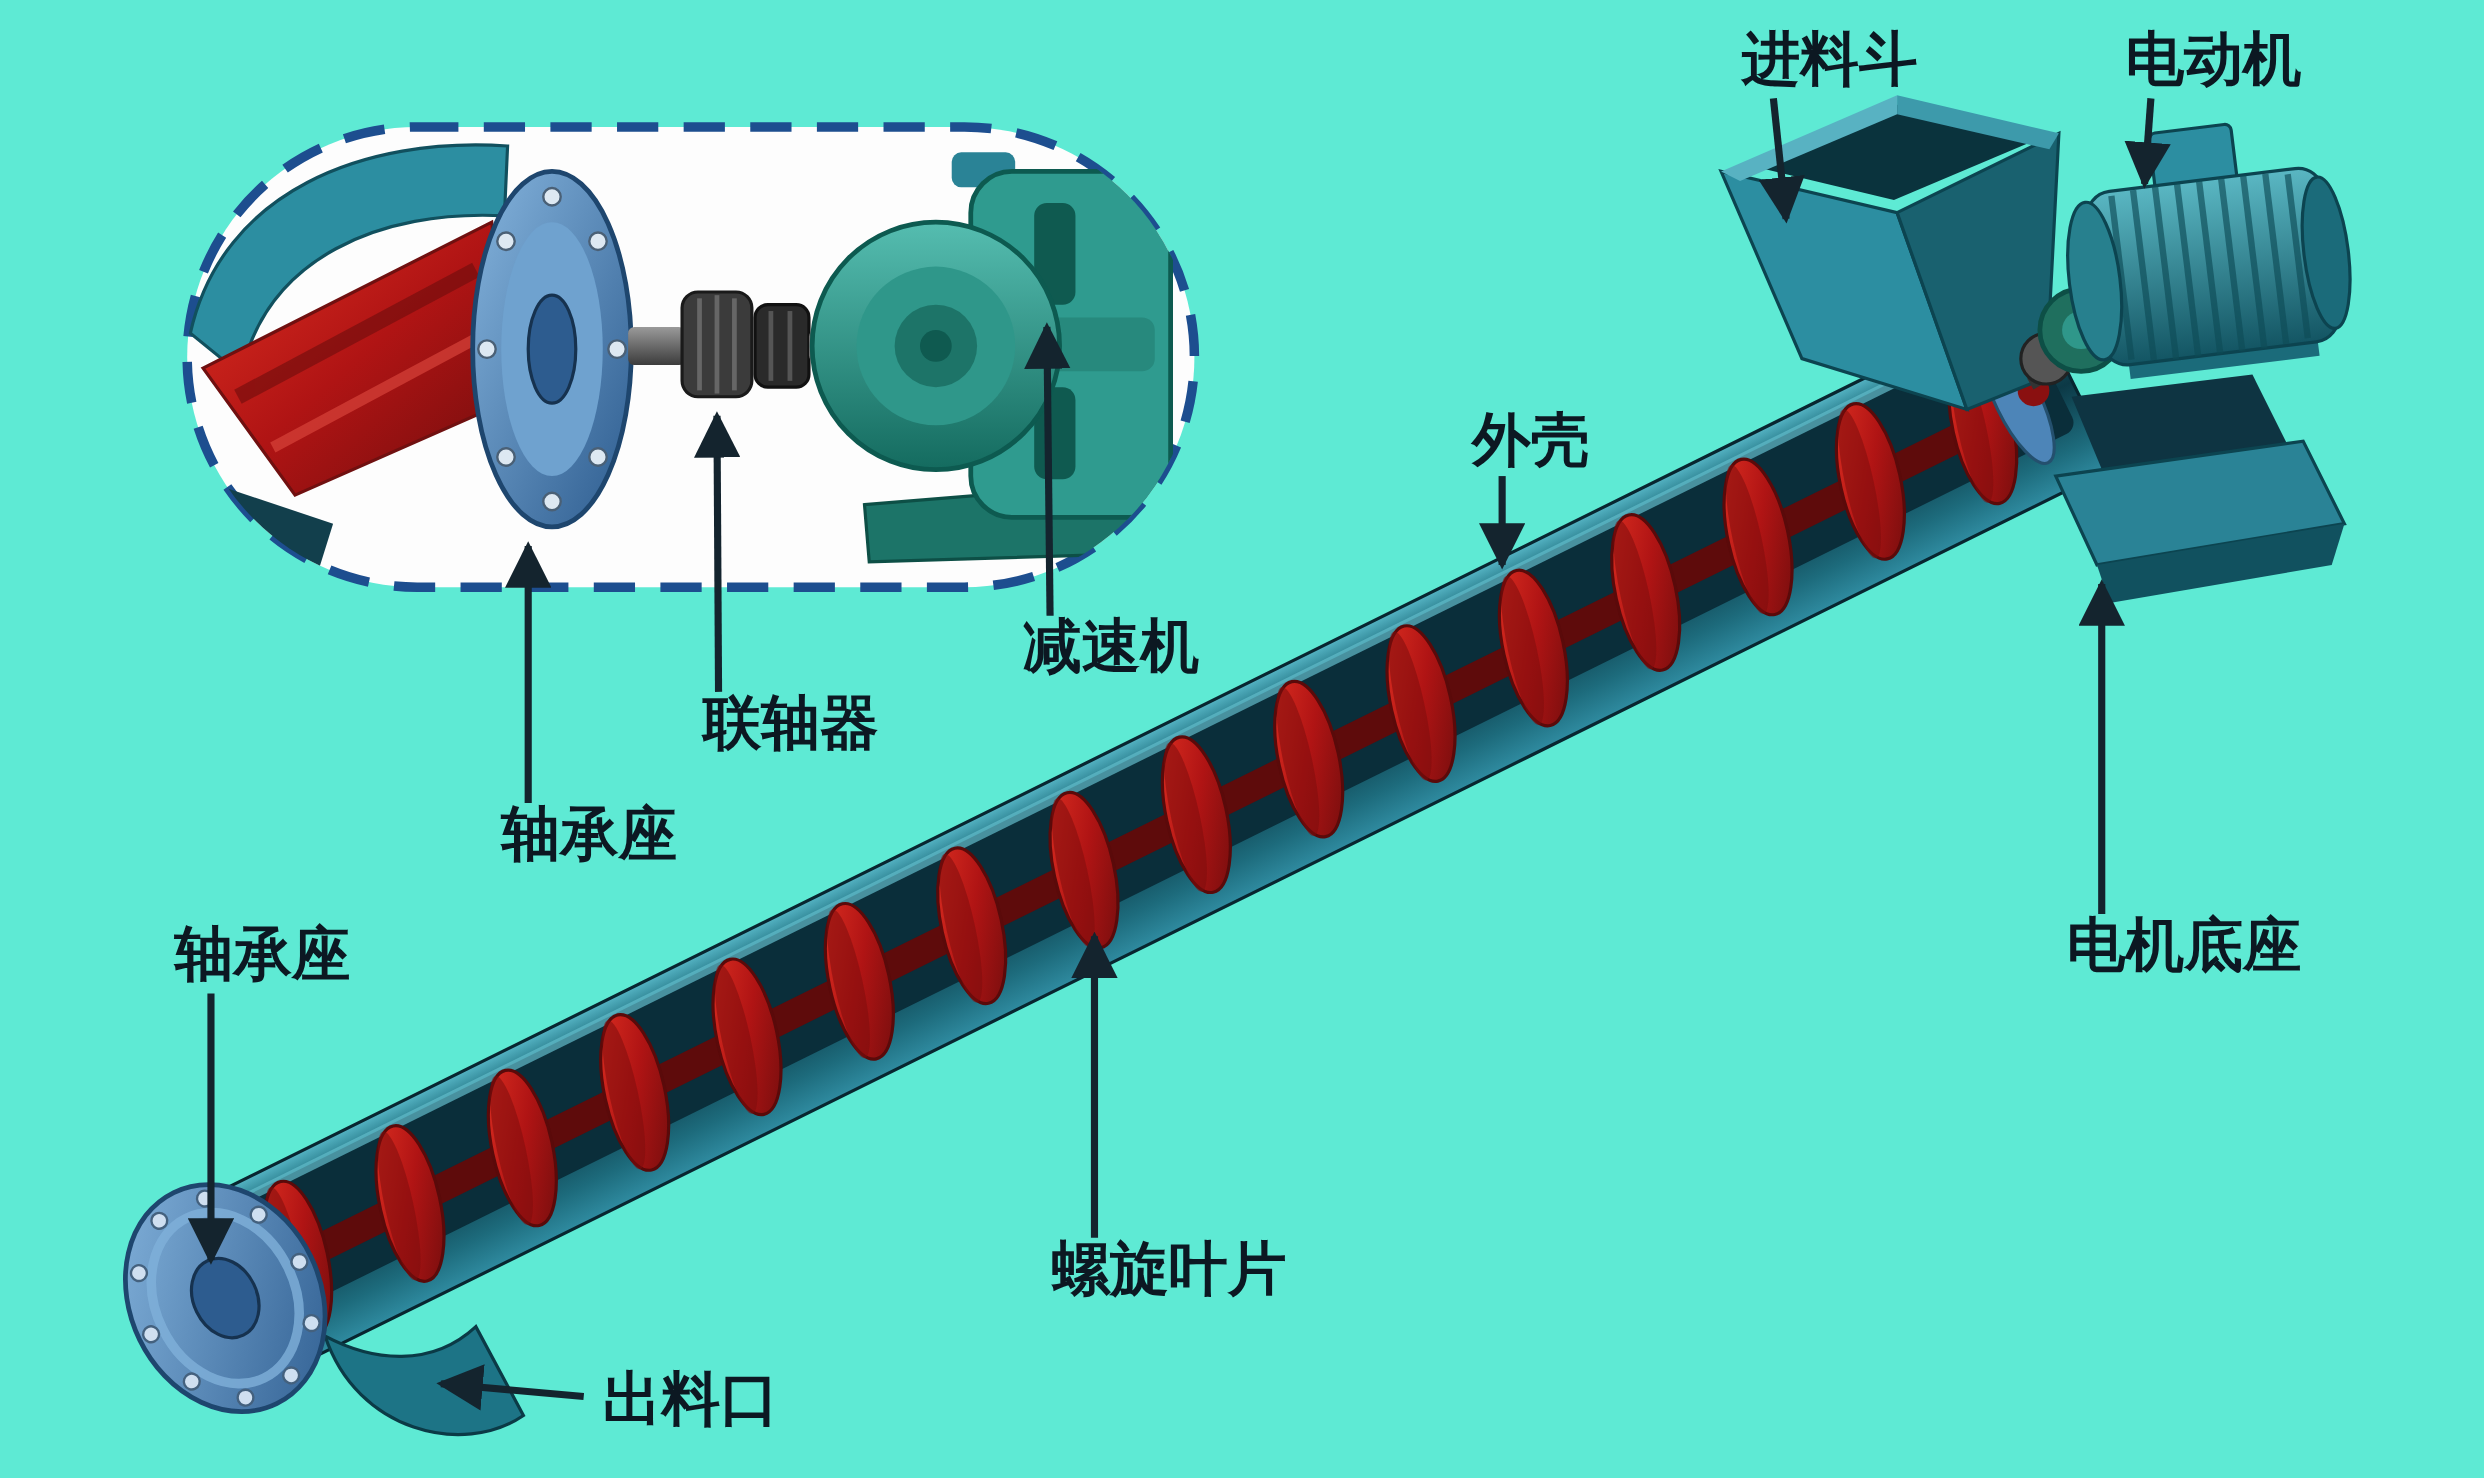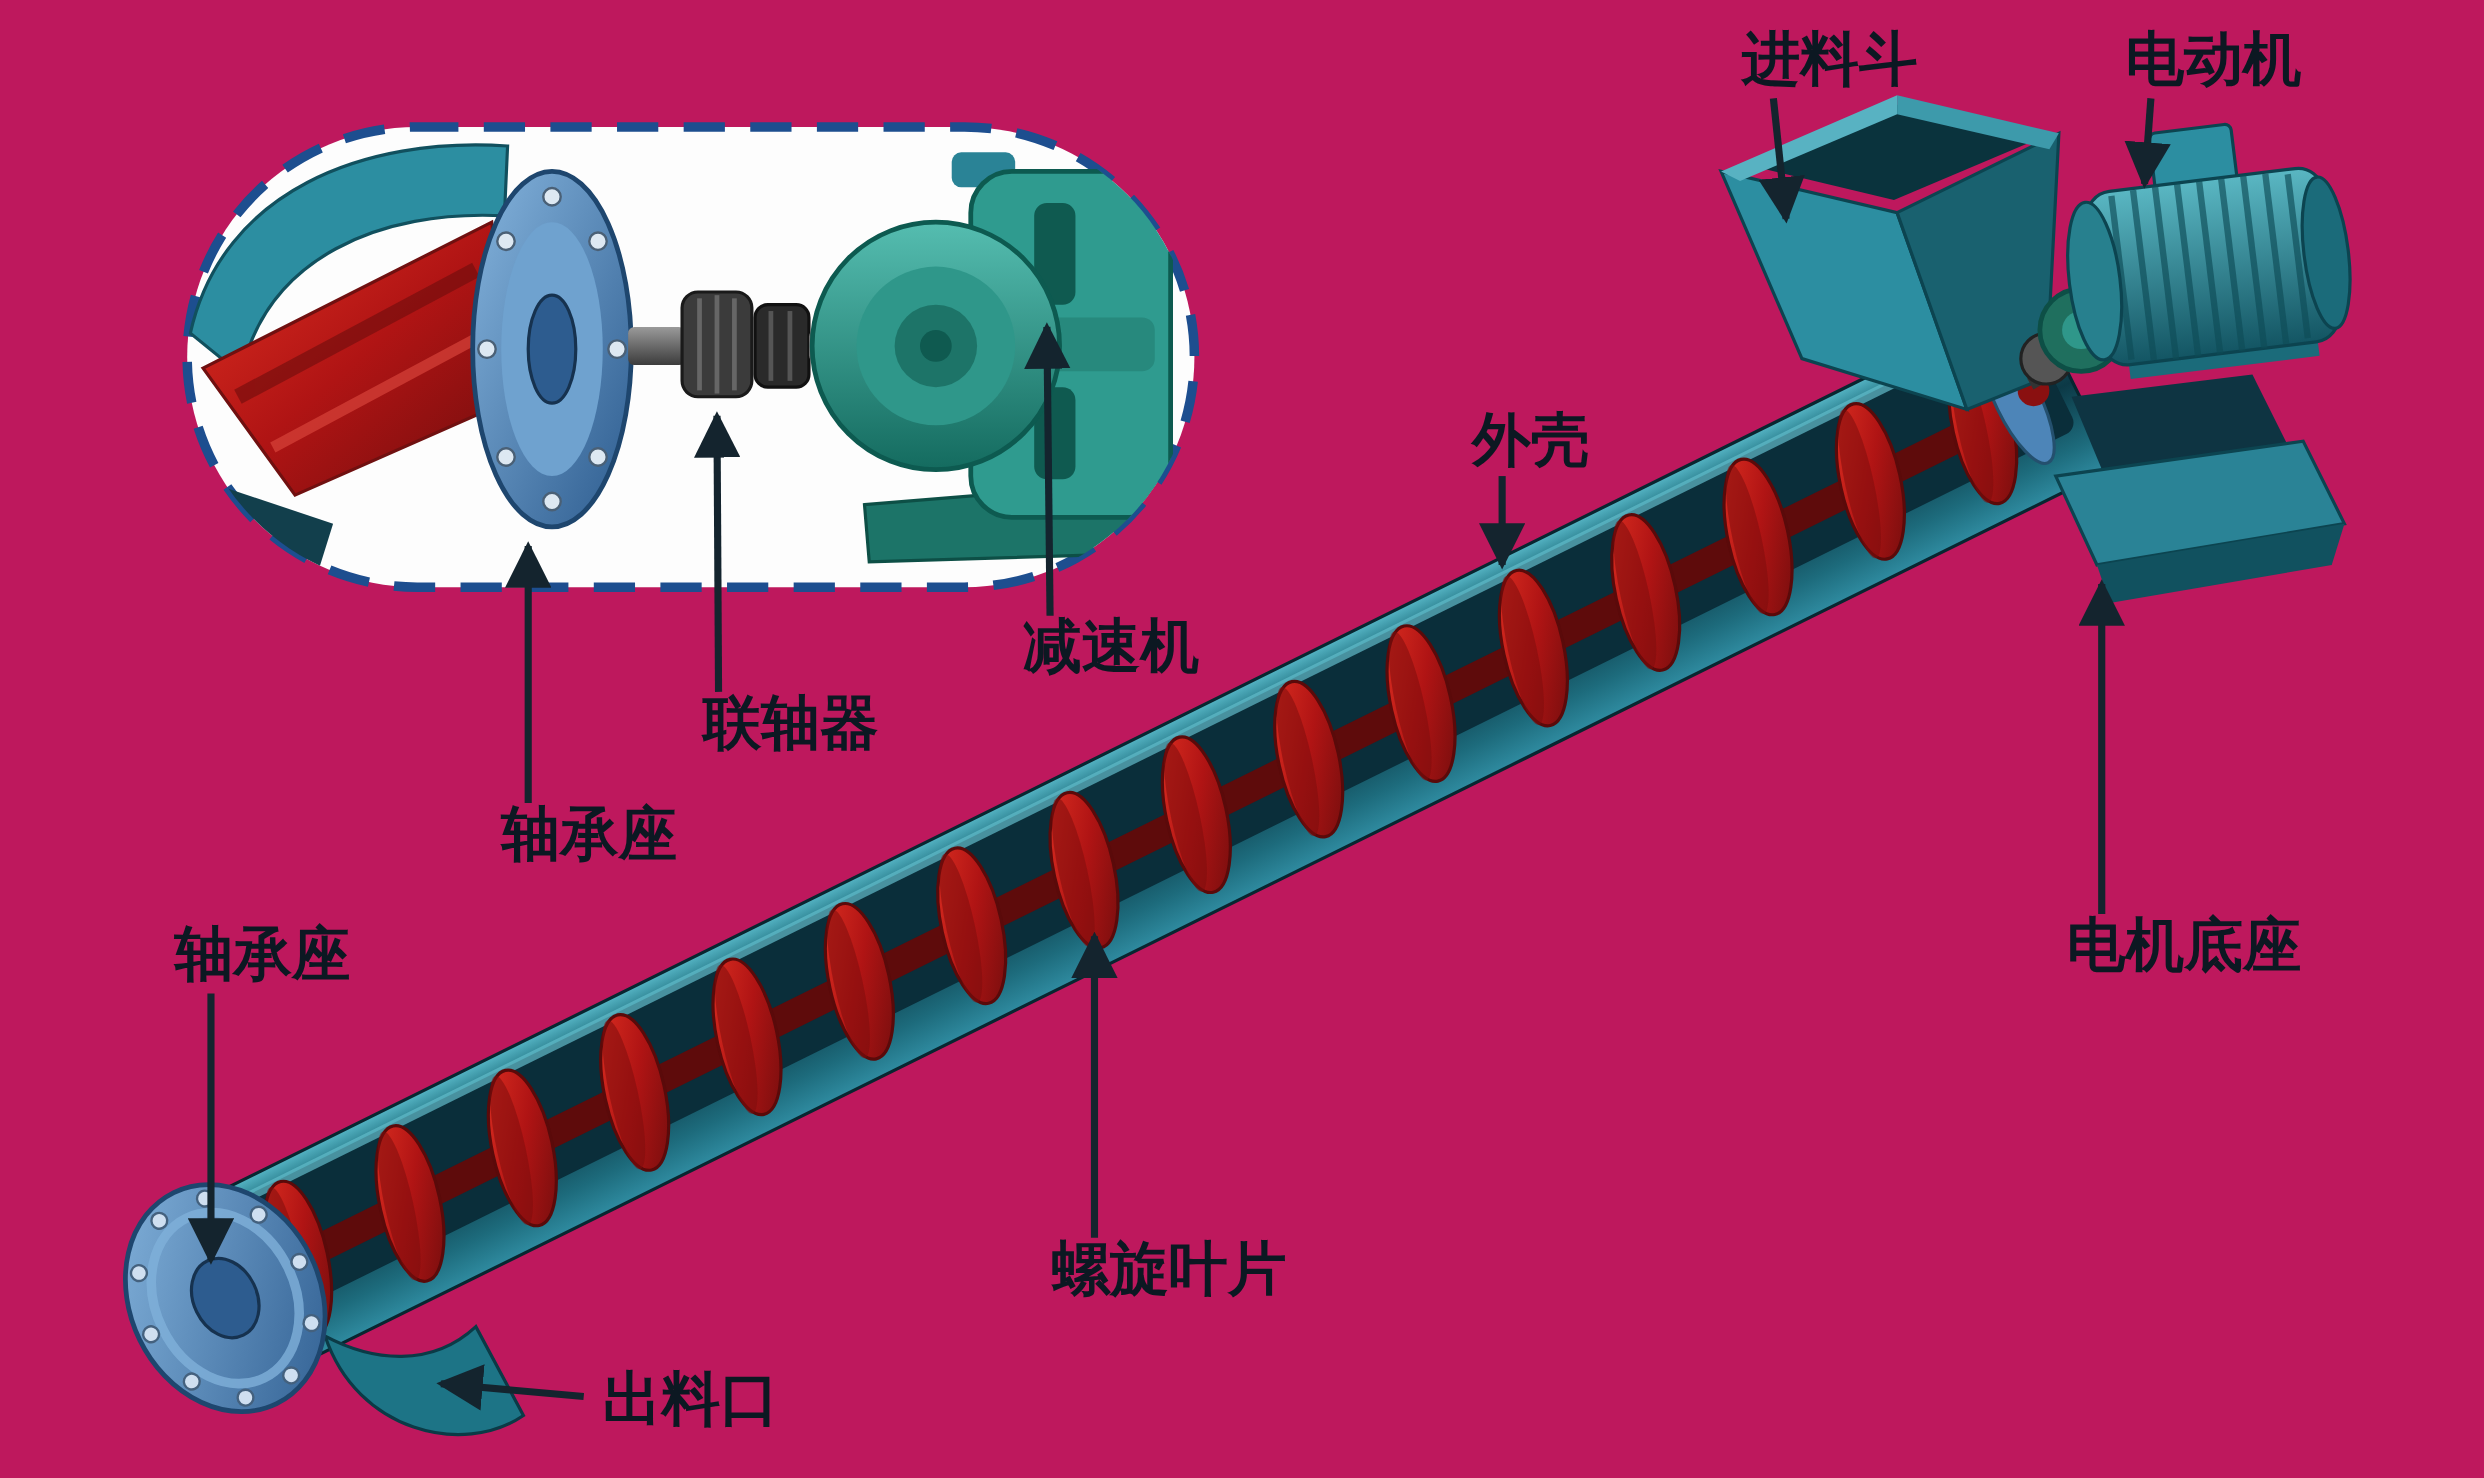--- a/index.html
+++ b/index.html
@@ -1,16 +1,16 @@
 <!DOCTYPE html>
 <html><head>
 <meta charset="utf-8">
 <style>
   html,body{margin:0;padding:0;background:#e9e9e9;}
-  .stage{width:2484px;height:1479px;position:relative;background:#be185d;overflow:hidden;}
+  .stage{width:2484px;height:1479px;position:relative;background:#5eead4;overflow:hidden;}
   svg{display:block;width:2484px;height:1479px;}
   .lbl{font-family:"Liberation Sans",sans-serif;font-size:37px;font-weight:700;fill:#0c1822;}
   .arrow{stroke:#14242e;stroke-width:4.5;fill:none;}
 </style>
 </head>
 <body>
 
 <div class="stage">
 <svg viewBox="0 0 1566 932" preserveAspectRatio="none">
   <defs>

